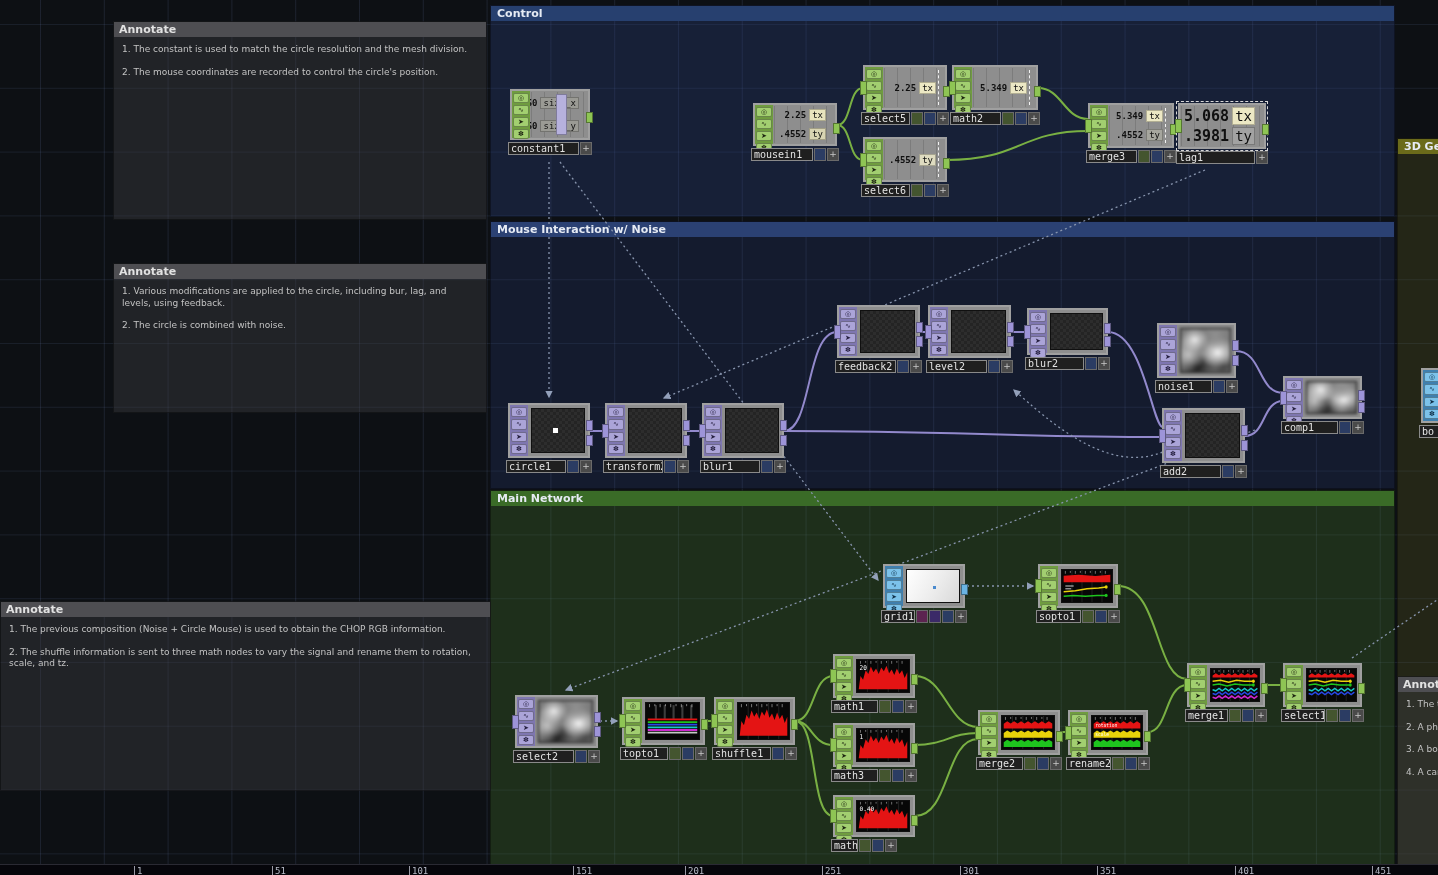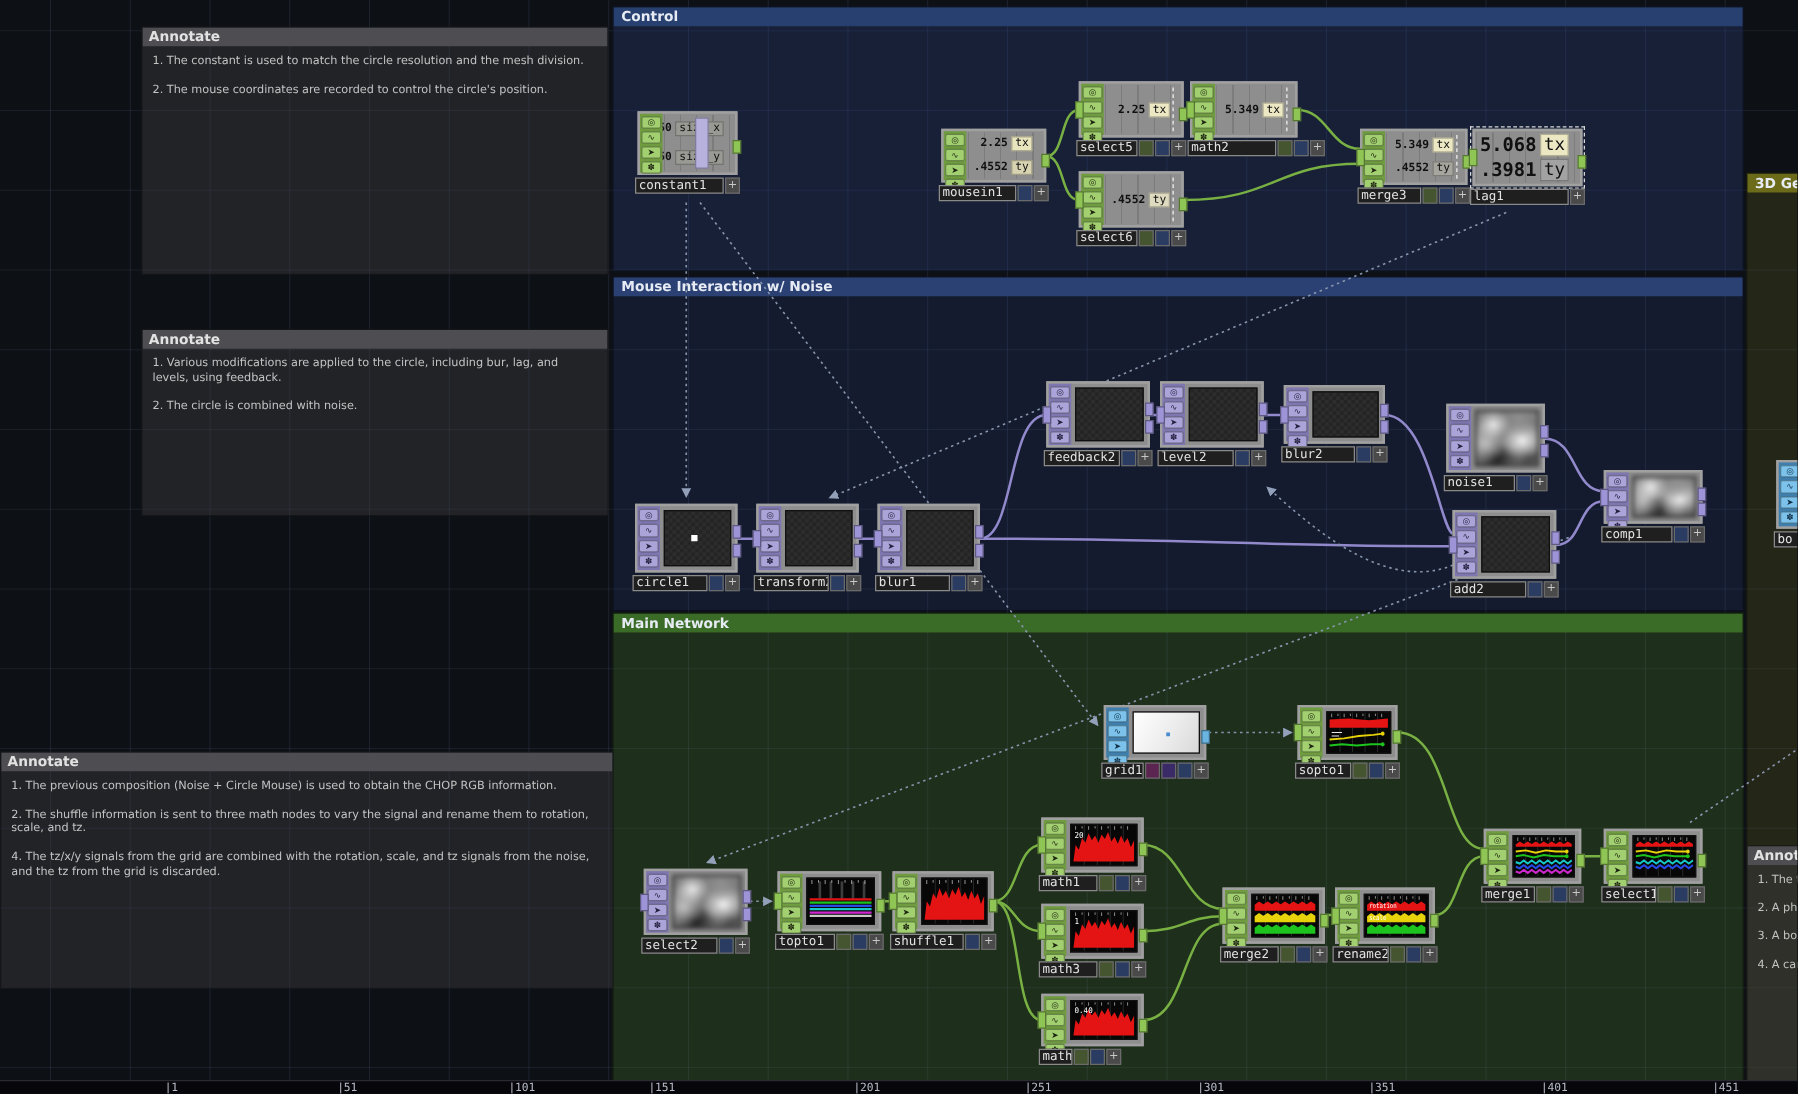--- a/index.html
+++ b/index.html
@@ -147,21 +147,20 @@
         <div class="anno-b">
           <div class="anno-line">1. Various modifications are applied to the circle, including bur, lag, and levels, using feedback.</div>
           <div class="anno-line">2. The circle is combined with noise.</div>
         </div>
       </div>
       <div class="anno" style="left: 0px; top: 601px; width: 489px; height: 188px;">
         <div class="anno-h">Annotate</div>
         <div class="anno-b">
           <div class="anno-line">1. The previous composition (Noise + Circle Mouse) is used to obtain the CHOP RGB information.</div>
           <div class="anno-line">2. The shuffle information is sent to three math nodes to vary the signal and rename them to rotation, scale, and tz.</div>
-          <div class="anno-line">4. The tz/x/y signals from the grid are combined with the rotation, scale, and tz signals from the noise, and the tz from the grid is discarded.</div>
         </div>
       </div>
       <div class="anno clip" style="left: 1397px; top: 676px; width: 41px; height: 188px;">
         <div class="anno-h">Annotate</div>
         <div class="anno-b">
           <div class="anno-line">1. The tx.</div>
           <div class="anno-line">2. A phon</div>
           <div class="anno-line">3. A box i</div>
           <div class="anno-line">4. A came</div>
         </div>
@@ -264,21 +263,21 @@
               <div class="vrow">
                 <span class="vnum">5.349</span>
                 <span class="vchip" style="background:#ece8c4">tx</span>
               </div>
               <div class="selline"></div>
             </div>
           </div>
           <div class="intab" style="top: calc(50% - 7px);"></div>
           <div class="outsq" style="top: 19px;"></div>
         </div>
-        <div class="labelrow" style="left: -2px; top: 47px; width: 110px;">
+        <div class="labelrow" style="left: -2px; top: 47px; width: 90px;">
           <div class="nlabel">math2</div>
           <div class="nflag" style="background: rgb(68, 85, 47);"></div>
           <div class="nflag" style="background: rgb(43, 60, 99);"></div>
           <div class="nflag" style="background: rgb(74, 74, 74);">+</div>
         </div>
       </div>
       <div class="node fam-chop" style="left: 863px; top: 137px; width: 84px; height: 61px;">
         <div class="frame fam-chop" style="width: 84px; height: 45px;">
           <div class="sidebar">
             <div class="sb-ic">◎</div>
@@ -916,21 +915,21 @@
         <div class="rtext">1</div>
       </div>
       <div class="rlabel" style="left: 272px;">
         <div class="rtick"></div>
         <div class="rtext">51</div>
       </div>
       <div class="rlabel" style="left: 409px;">
         <div class="rtick"></div>
         <div class="rtext">101</div>
       </div>
-      <div class="rlabel" style="left: 521px; text-align: center;">
+      <div class="rlabel" style="left: 573px; text-align: center;">
         <div class="rtick"></div>
         <div class="rtext">151</div>
       </div>
       <div class="rlabel" style="left: 685px;">
         <div class="rtick"></div>
         <div class="rtext">201</div>
       </div>
       <div class="rlabel" style="left: 822px;">
         <div class="rtick"></div>
         <div class="rtext">251</div>

